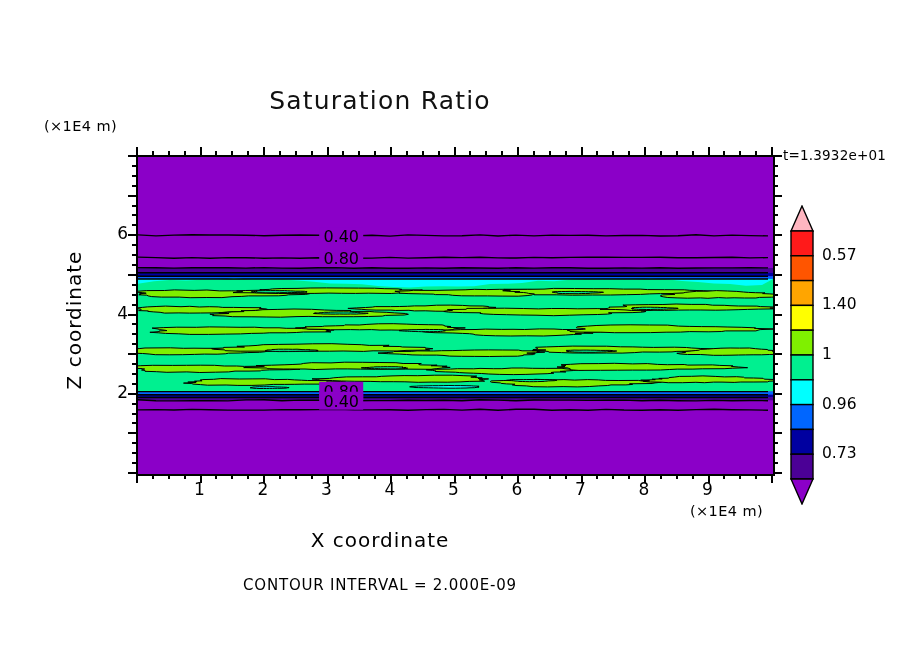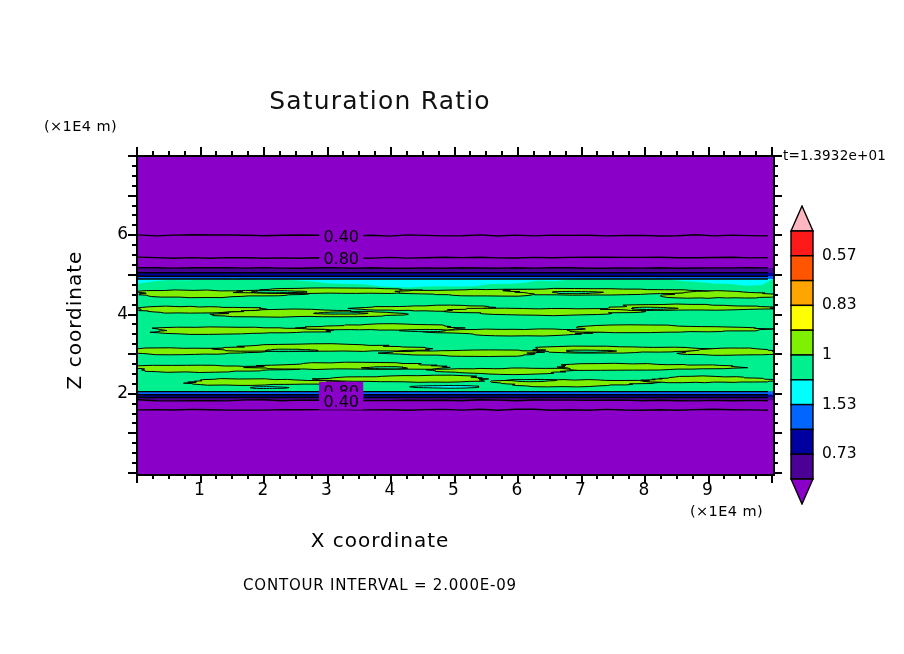--- a/index.html
+++ b/index.html
@@ -386,18 +386,18 @@
       <rect x="5" y="125.2" width="22" height="24.8" fill="#7FF000" stroke="#000" stroke-width="1.4"></rect>
       <rect x="5" y="150" width="22" height="24.8" fill="#00F090" stroke="#000" stroke-width="1.4"></rect>
       <rect x="5" y="174.8" width="22" height="24.8" fill="#00FFFF" stroke="#000" stroke-width="1.4"></rect>
       <rect x="5" y="199.6" width="22" height="24.8" fill="#0066FF" stroke="#000" stroke-width="1.4"></rect>
       <rect x="5" y="224.4" width="22" height="24.8" fill="#0000A0" stroke="#000" stroke-width="1.4"></rect>
       <rect x="5" y="249.20000000000002" width="22" height="24.8" fill="#4B0096" stroke="#000" stroke-width="1.4"></rect>
       <path d="M 5 274 L 27 274 L 16 299 Z" fill="#8B00C8" stroke="#000" stroke-width="1.4"></path>
     </svg>
   <div id="colorbar-labels">
       <div class="cb-label" style="top: 40.8px;">0.57</div>
-      <div class="cb-label" style="top: 90.4px;">0.83</div>
+      <div class="cb-label" style="top: 90.4px;">1.40</div>
       <div class="cb-label" style="top: 140px;">1</div>
-      <div class="cb-label" style="top: 189.6px;">1.53</div>
+      <div class="cb-label" style="top: 189.6px;">0.96</div>
       <div class="cb-label" style="top: 239.2px;">0.73</div>
     </div>
 </div>
 
 </body></html>

